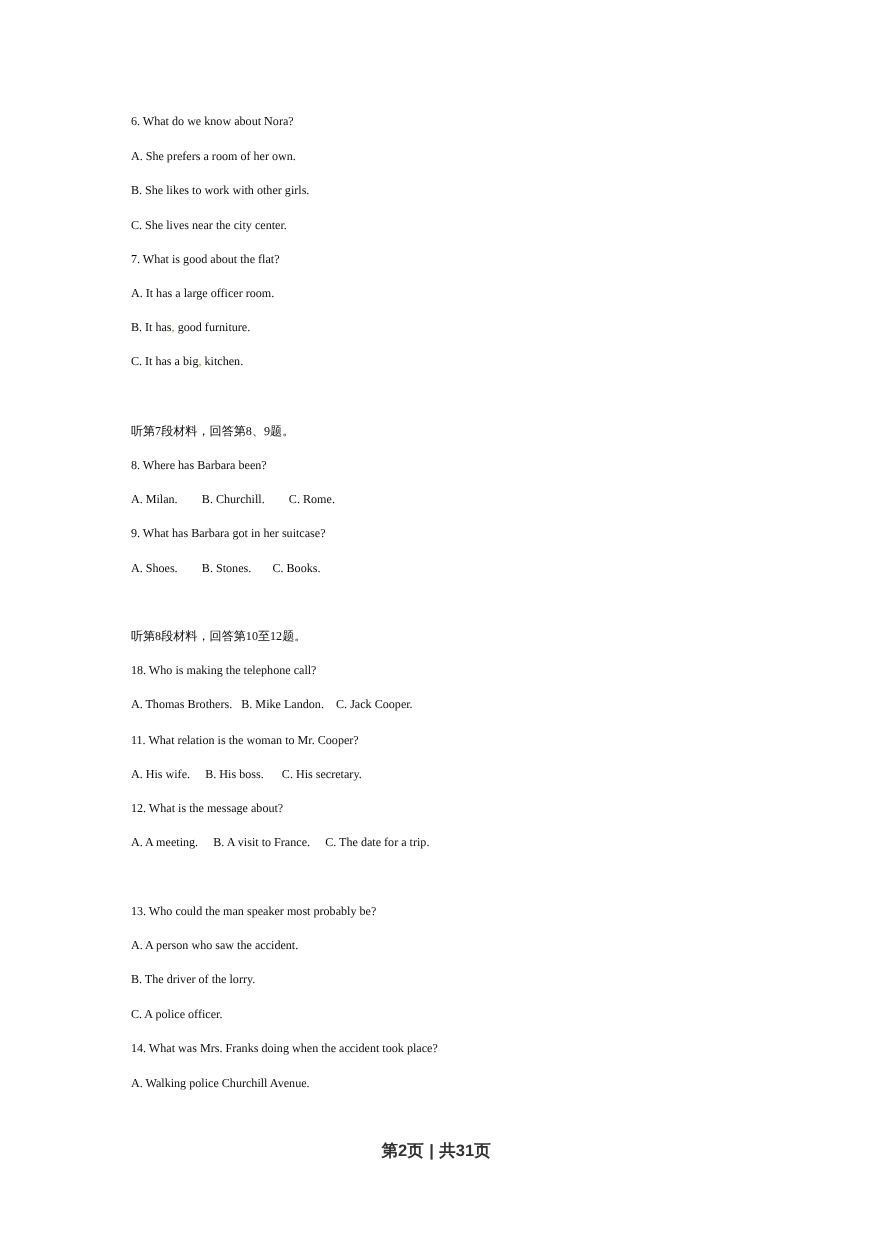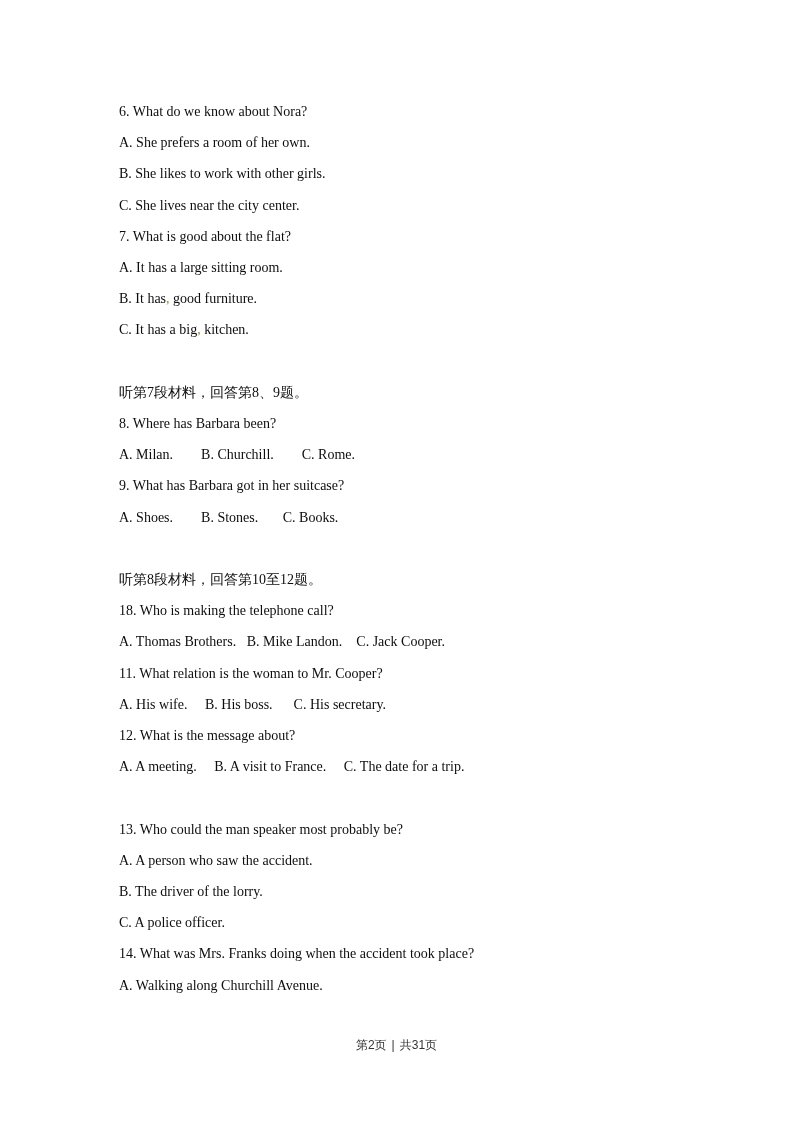--- a/index.html
+++ b/index.html
@@ -18,53 +18,53 @@
   .content {
     position: absolute;
     top: 96px;
     left: 119px;
     right: 40px;
   }
   .line {
     margin: 0;
     min-height: 31.2px;
     font-family: "Liberation Serif", serif;
-    font-size: 14px;
+    font-size: 11px;
     line-height: 31.2px;
     color: #0d0d0d;
     white-space: pre-wrap;
   }
   .footer {
     position: absolute;
     left: 0;
     right: 0;
     top: 1037px;
     text-align: center;
     font-family: "Liberation Sans", sans-serif;
-    font-size: 12px;
-    font-weight: 400;
+    font-size: 15px;
+    font-weight: 700;
     color: #333333;
   }
   .footer .sep {
     margin: 0 5px;
   }
 </style>
 </head>
 <body>
 
 <div class="page">
 
   <div class="content">
 
   <p class="line">6. What do we know about Nora?</p>
       <p class="line">A. She prefers a room of her own.</p>
       <p class="line">B. She likes to work with other girls.</p>
       <p class="line">C. She lives near the city center.</p>
       <p class="line">7. What is good about the flat?</p>
-      <p class="line">A. It has a large sitting room.</p>
+      <p class="line">A. It has a large officer room.</p>
       <p class="line"><span>B. It has</span><span style="color: rgb(155, 139, 47);">,</span><span> good furniture.</span></p>
       <p class="line"><span>C. It has a big</span><span style="color: rgb(155, 139, 47);">,</span><span> kitchen.</span></p>
       <p class="line blank"></p>
       <p class="line">听第7段材料，回答第8、9题。</p>
       <p class="line">8. Where has Barbara been?</p>
       <p class="line">A. Milan.        B. Churchill.        C. Rome.</p>
       <p class="line">9. What has Barbara got in her suitcase?</p>
       <p class="line">A. Shoes.        B. Stones.       C. Books.</p>
       <p class="line blank"></p>
       <p class="line">听第8段材料，回答第10至12题。</p>
@@ -73,20 +73,20 @@
       <p class="line">11. What relation is the woman to Mr. Cooper?</p>
       <p class="line">A. His wife.     B. His boss.      C. His secretary.</p>
       <p class="line">12. What is the message about?</p>
       <p class="line">A. A meeting.     B. A visit to France.     C. The date for a trip.</p>
       <p class="line blank"></p>
       <p class="line">13. Who could the man speaker most probably be?</p>
       <p class="line">A. A person who saw the accident.</p>
       <p class="line">B. The driver of the lorry.</p>
       <p class="line">C. A police officer.</p>
       <p class="line">14. What was Mrs. Franks doing when the accident took place?</p>
-      <p class="line">A. Walking along Churchill Avenue.</p>
+      <p class="line">A. Walking police Churchill Avenue.</p>
     </div>
 
   <div class="footer">
     <span>第2页</span><span class="sep">|</span><span>共31页</span>
   </div>
 
 </div>
 
 </body></html>

